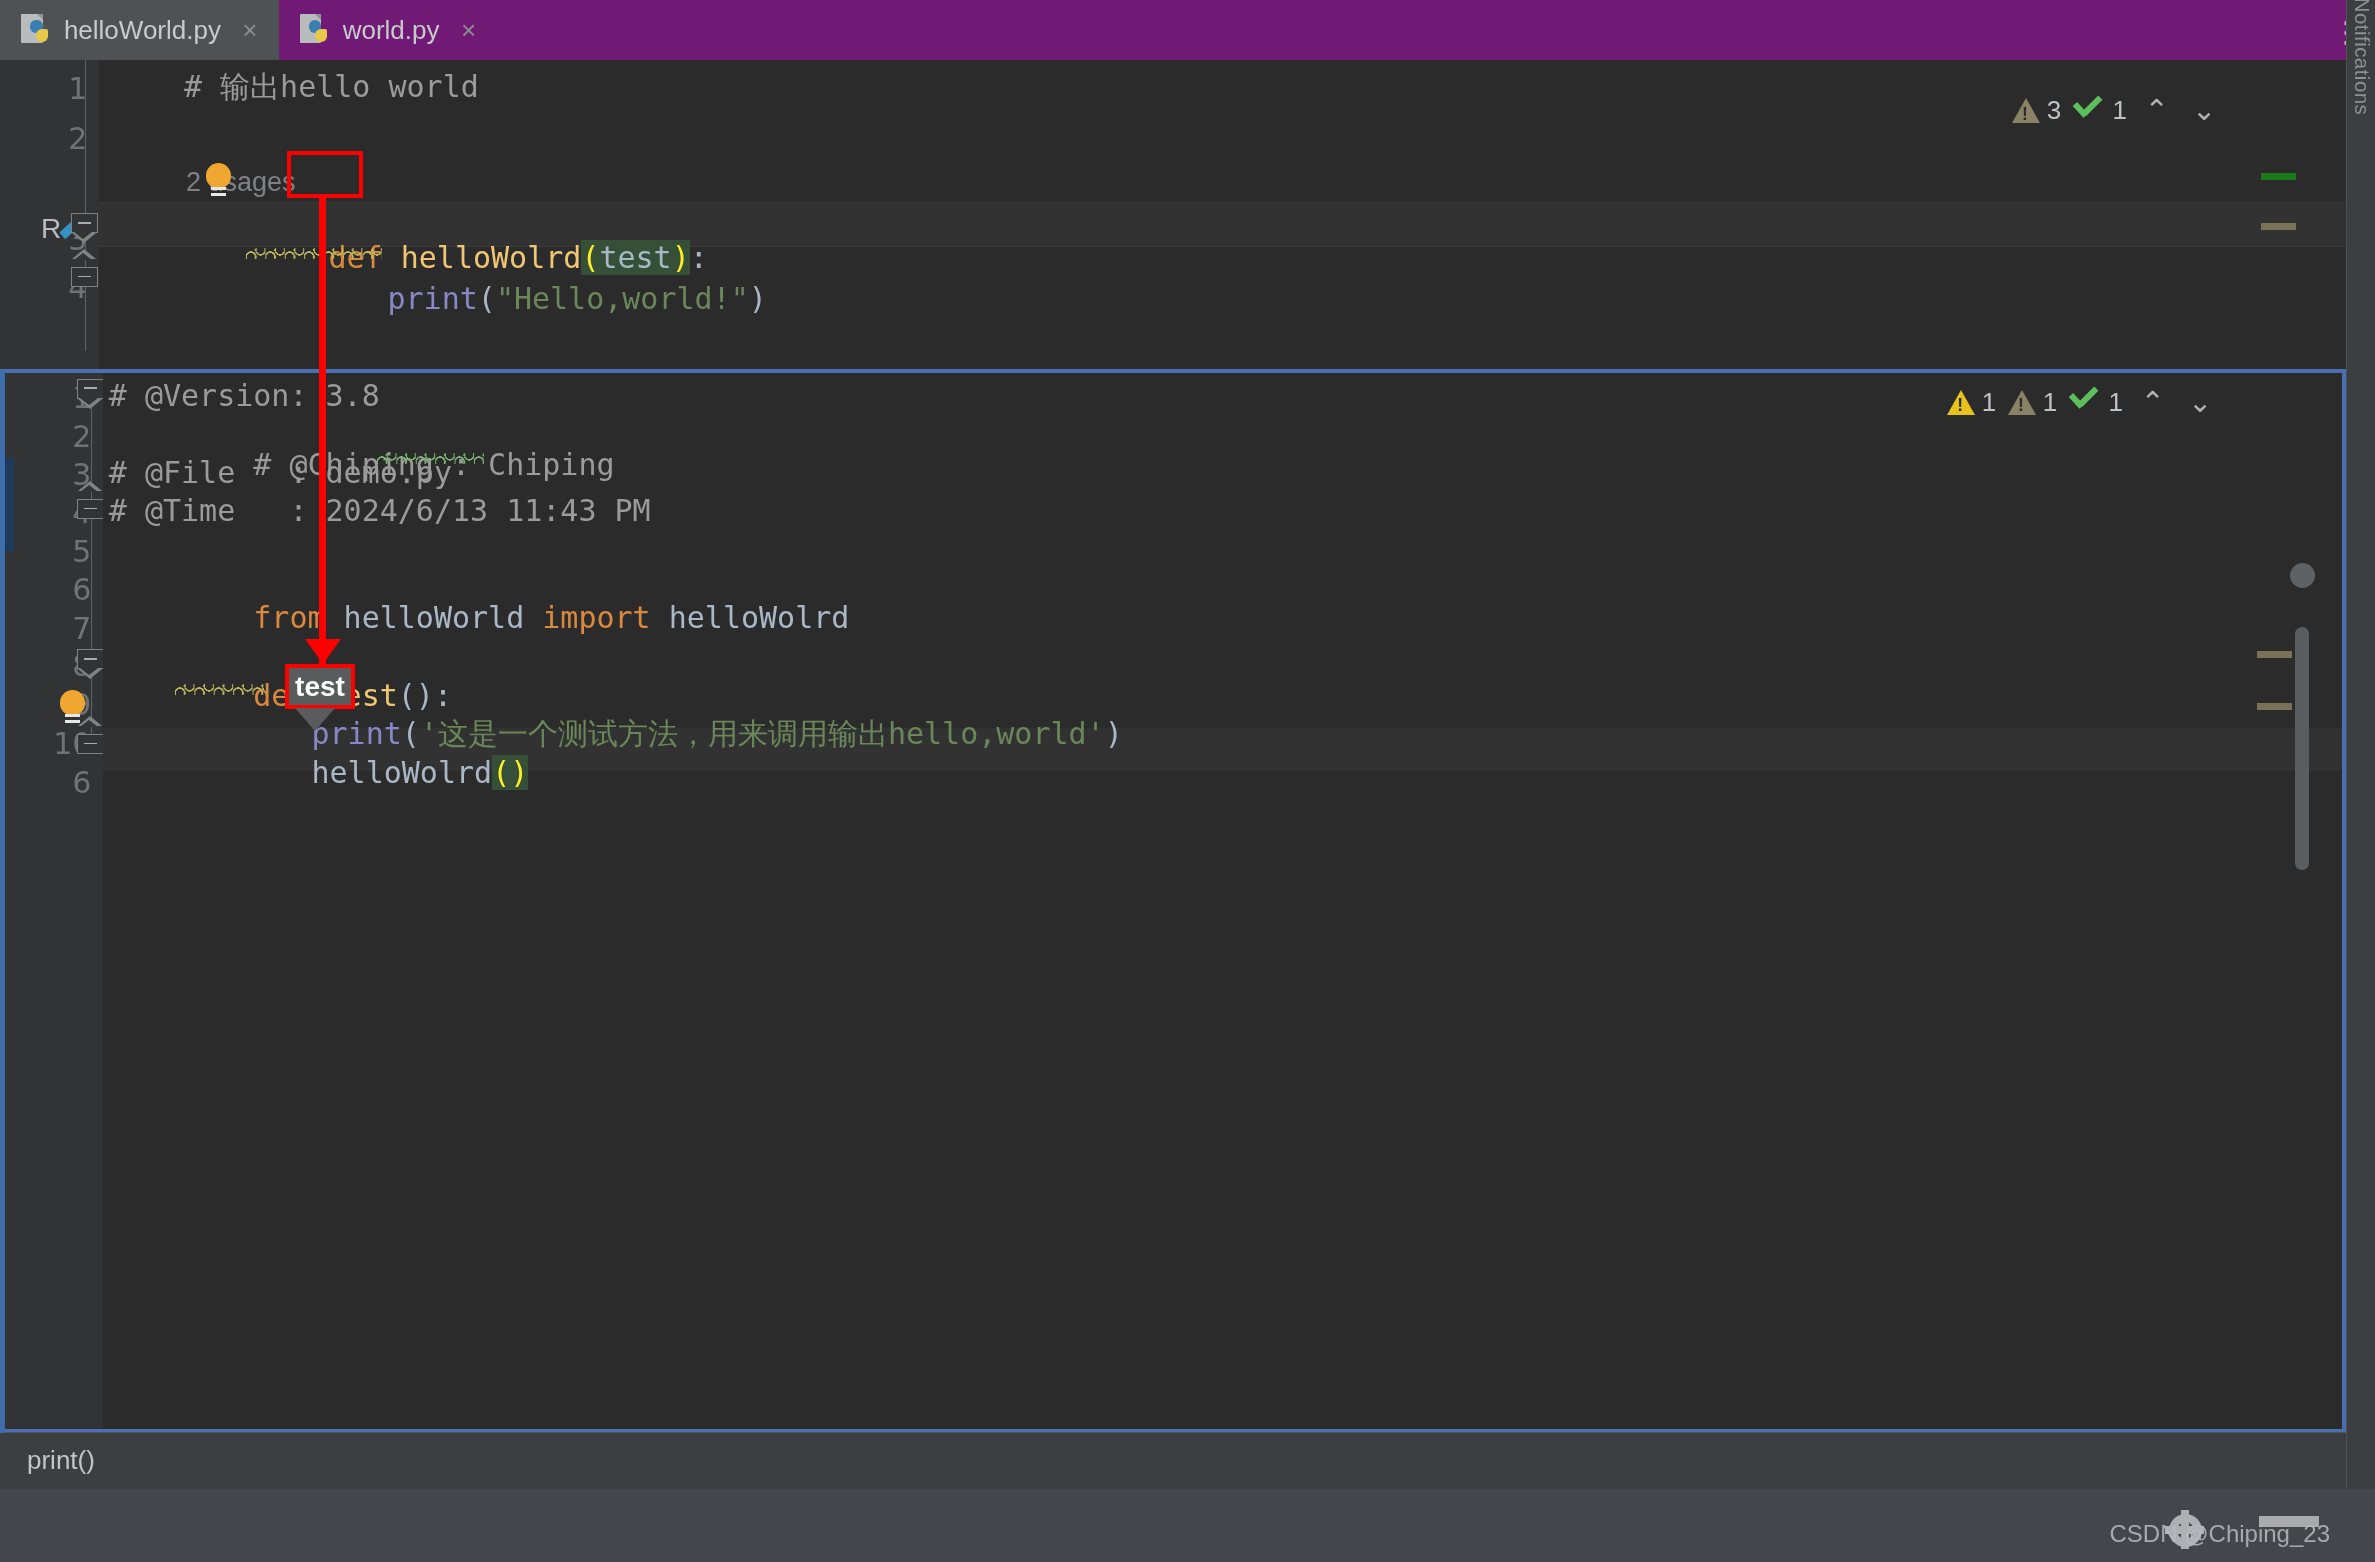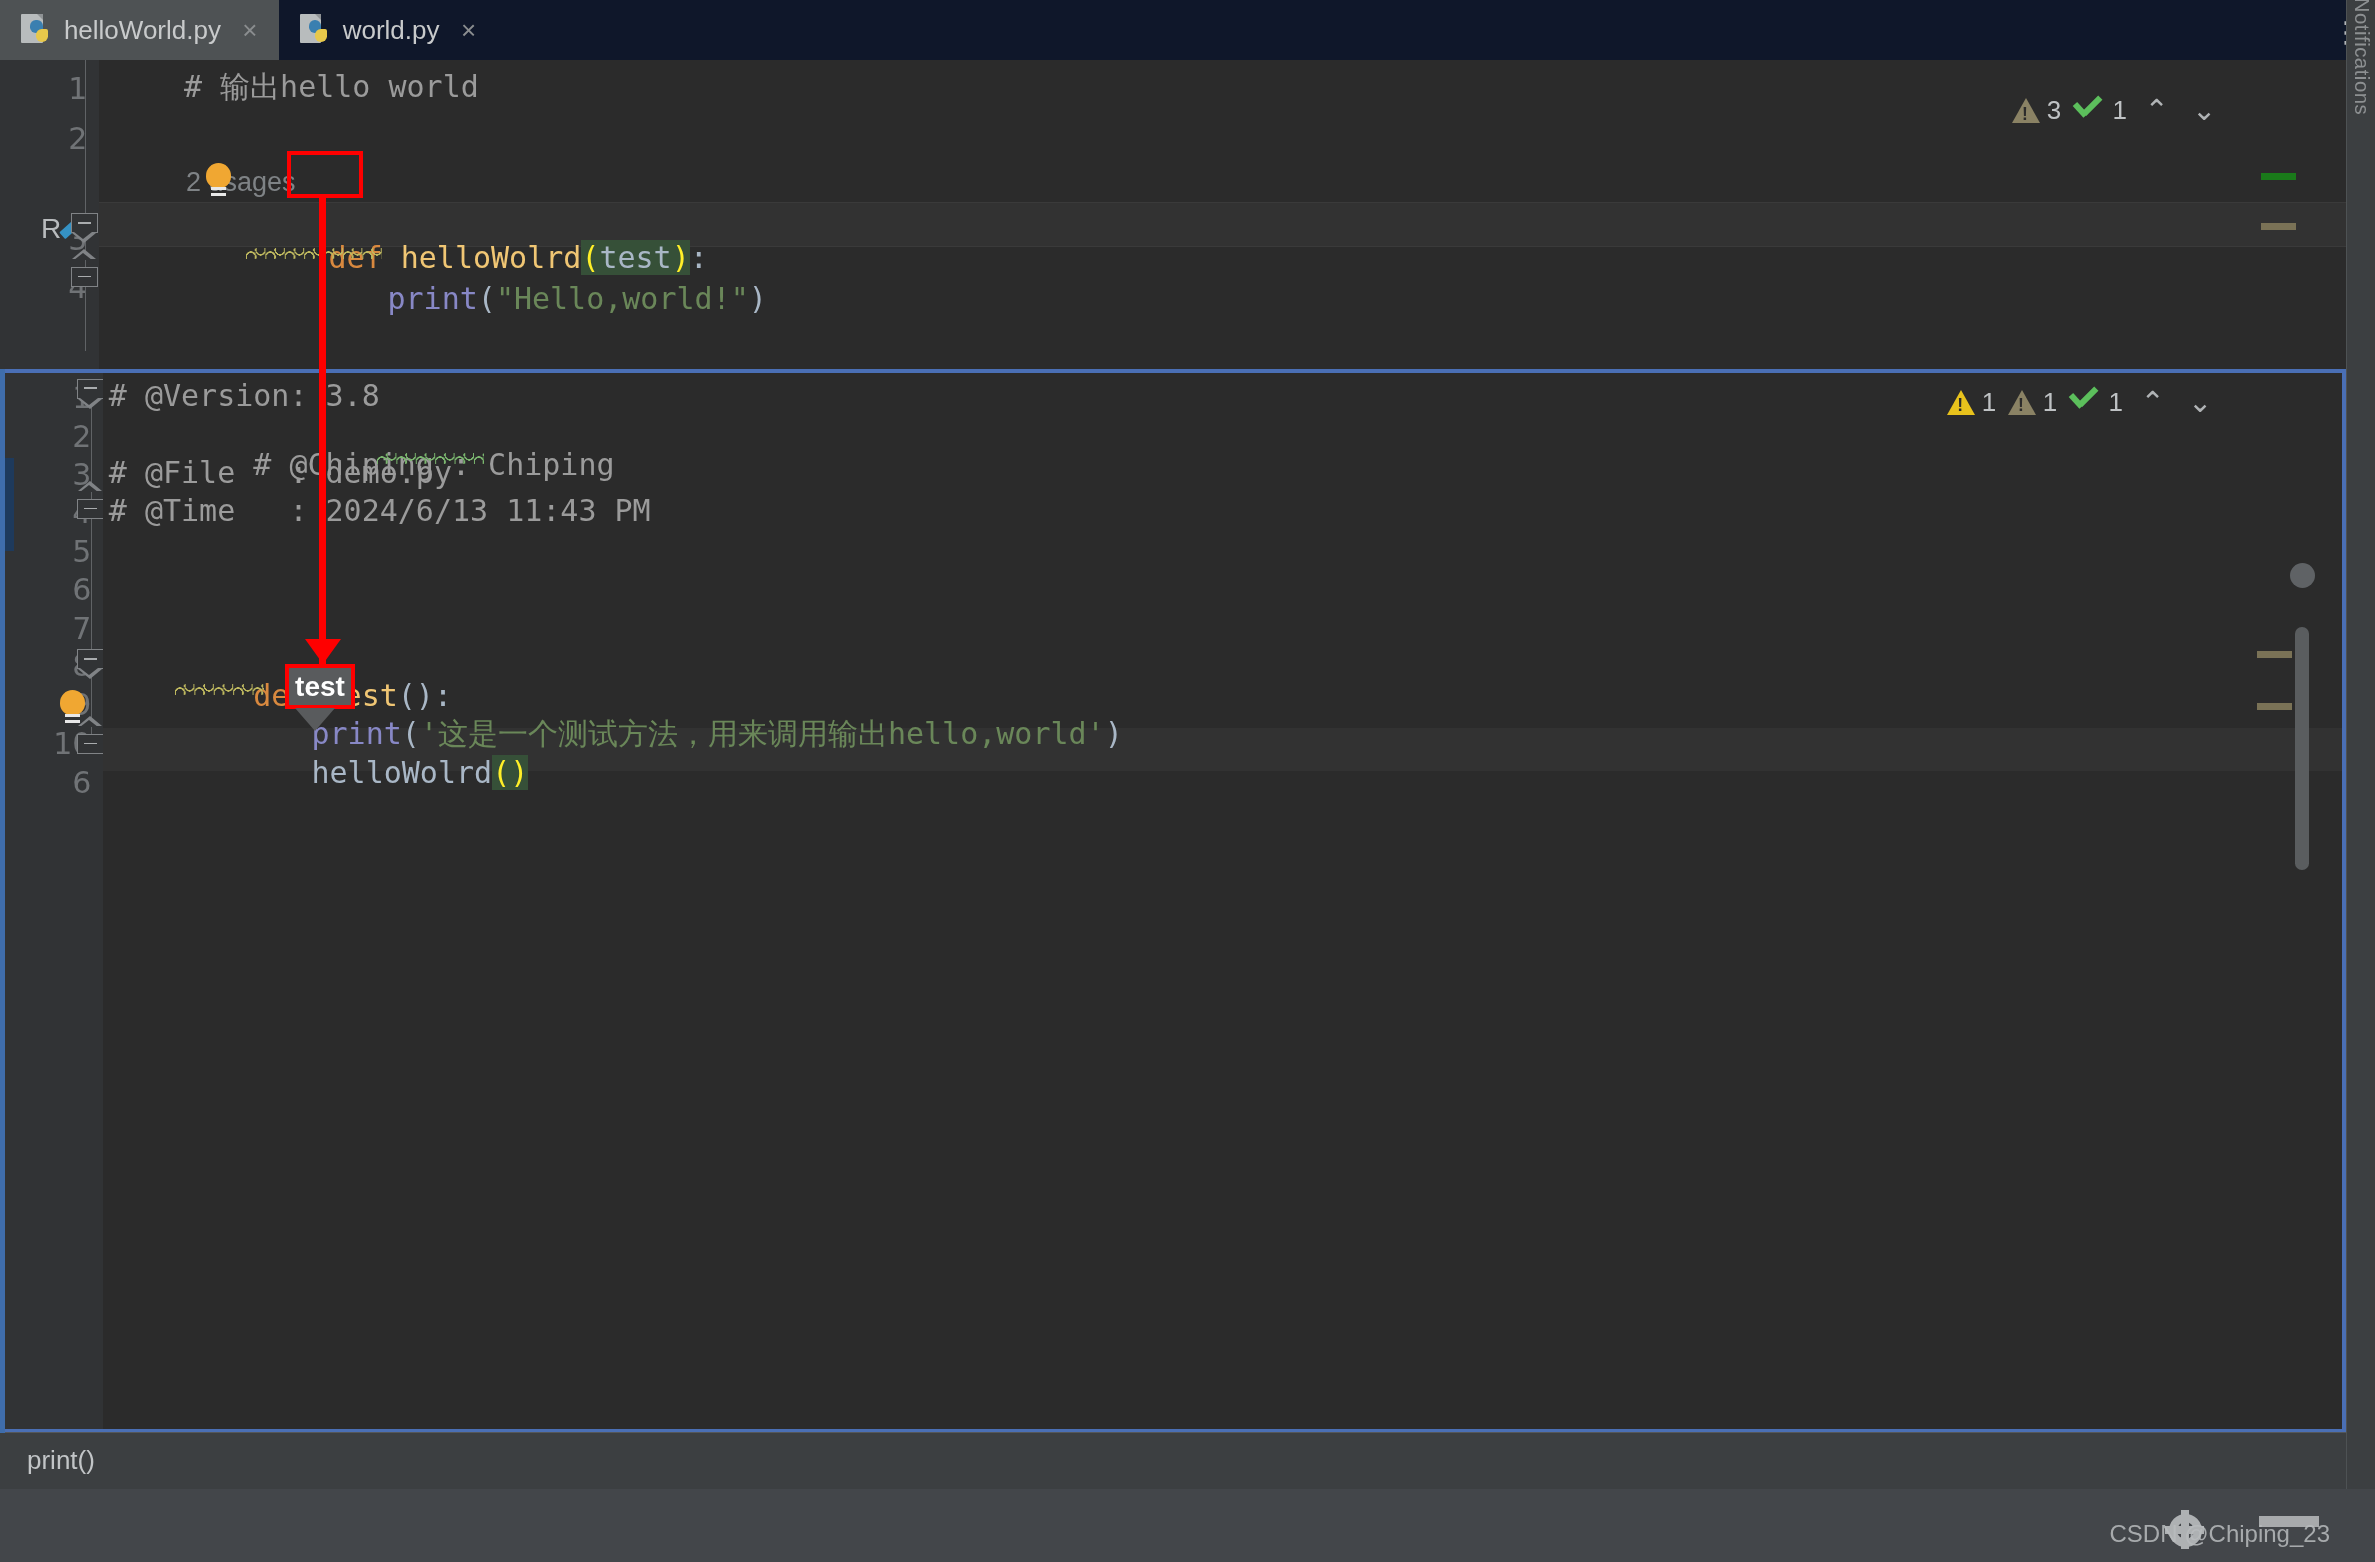--- a/index.html
+++ b/index.html
@@ -7,21 +7,21 @@
     width: 2375px; height: 1562px;
     background: #3c3f41;
     font-family: "Liberation Sans", sans-serif;
     overflow: hidden;
   }
   #root { position: relative; width: 2375px; height: 1562px; background: #3c3f41; }
 
   
   .tabbar {
     position: absolute; left: 0; top: 0; width: 2375px; height: 64px;
-    background: #0f172a; display: flex; align-items: stretch;
+    background: #701a75; display: flex; align-items: stretch;
   }
   .tab {
     display: flex; align-items: center; gap: 13.6px;
     padding: 0 21.3px 0 21.3px; height: 60px;
     font-size: 26px; color: #c8cacb; position: relative;
   }
   .tab.active { background: #4e5254; }
   .tab .close {
     font-size: 26px; color: #8a8d8f; margin-left: 7.8px; line-height: 1;
   }
@@ -448,20 +448,23 @@
       <div class="cline comment" style="left:5.8px; top:7.8px;text-align:center;"># @Version: 3.8</div>
 
       <div class="cline" style="left:5.8px; top:47px;">
         <span class="comment"># @Chiping : </span><span class="comment">Chiping</span>
       </div>
       <div class="wave green" style="left:274px; top:80px; width:107px;"></div>
 
       <div class="cline comment" style="left:5.8px; top:85px;"># @File   : demo.py</div>
       <div class="cline comment" style="left:5.8px; top:123px;"># @Time   : 2024/6/13 11:43 PM</div>
 
+      <div class="cline" style="left:5.8px; top:200px;">
+        <span class="k-kw">from</span><span> </span><span class="ident">helloWorld</span><span> </span><span class="k-kw">import</span><span> </span><span class="ident">helloWolrd</span>
+      </div>
 
       <div class="cline" style="left:5.8px; top:278px;">
         <span class="k-def">def</span><span> </span><span class="fname-b">test</span><span class="paren">()</span><span class="punct">:</span>
       </div>
       <div class="wave" style="left:72px; top:311px; width:89px;"></div>
 
       <div class="cline" style="left:64px; top:355px;">
         <span class="ident">helloWolrd</span><span class="hl-green paren-y">()</span>
       </div>
 

